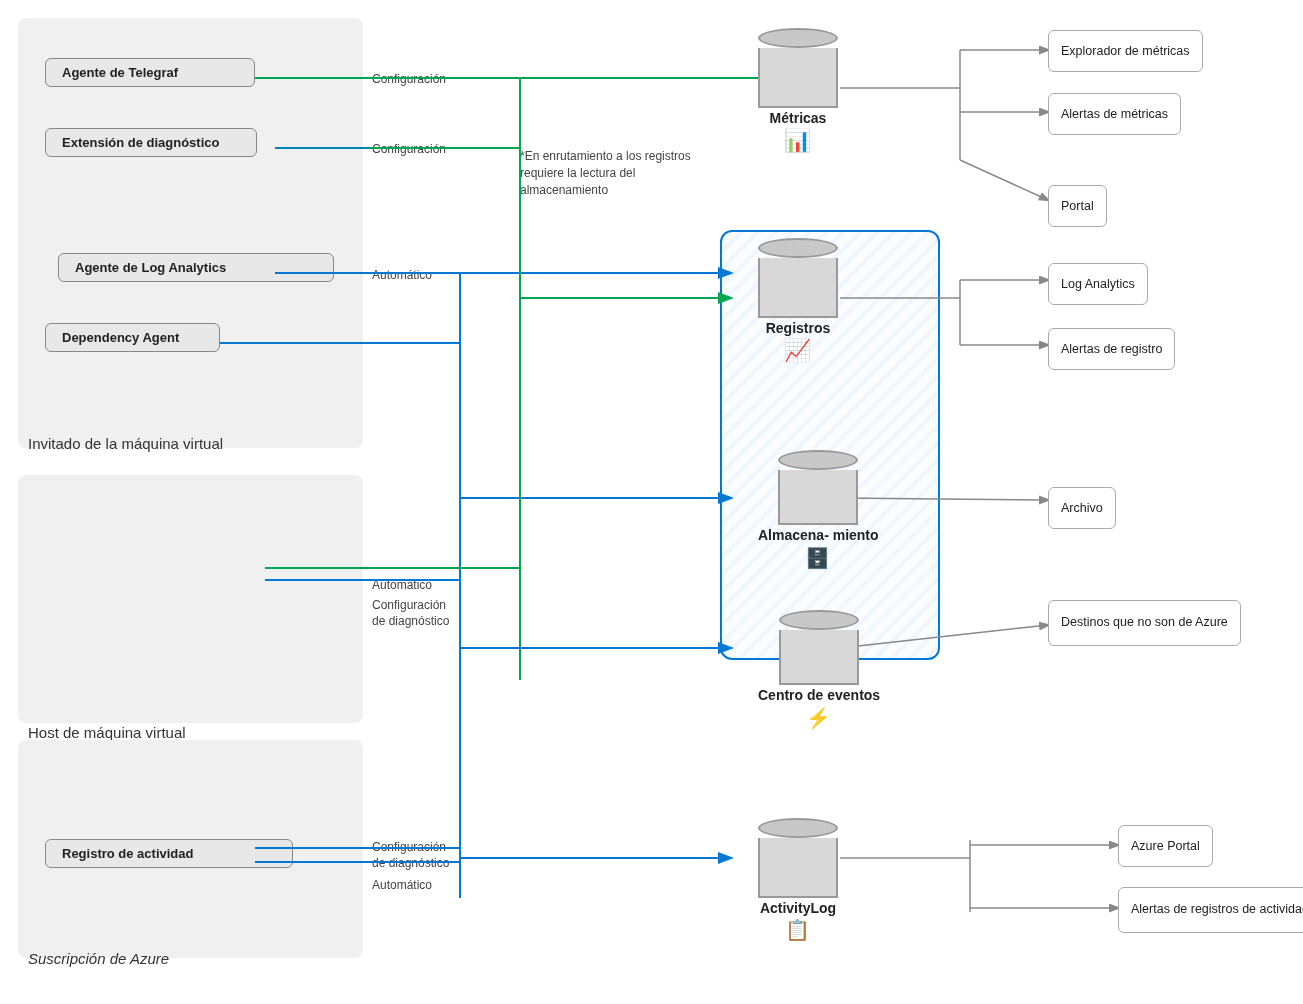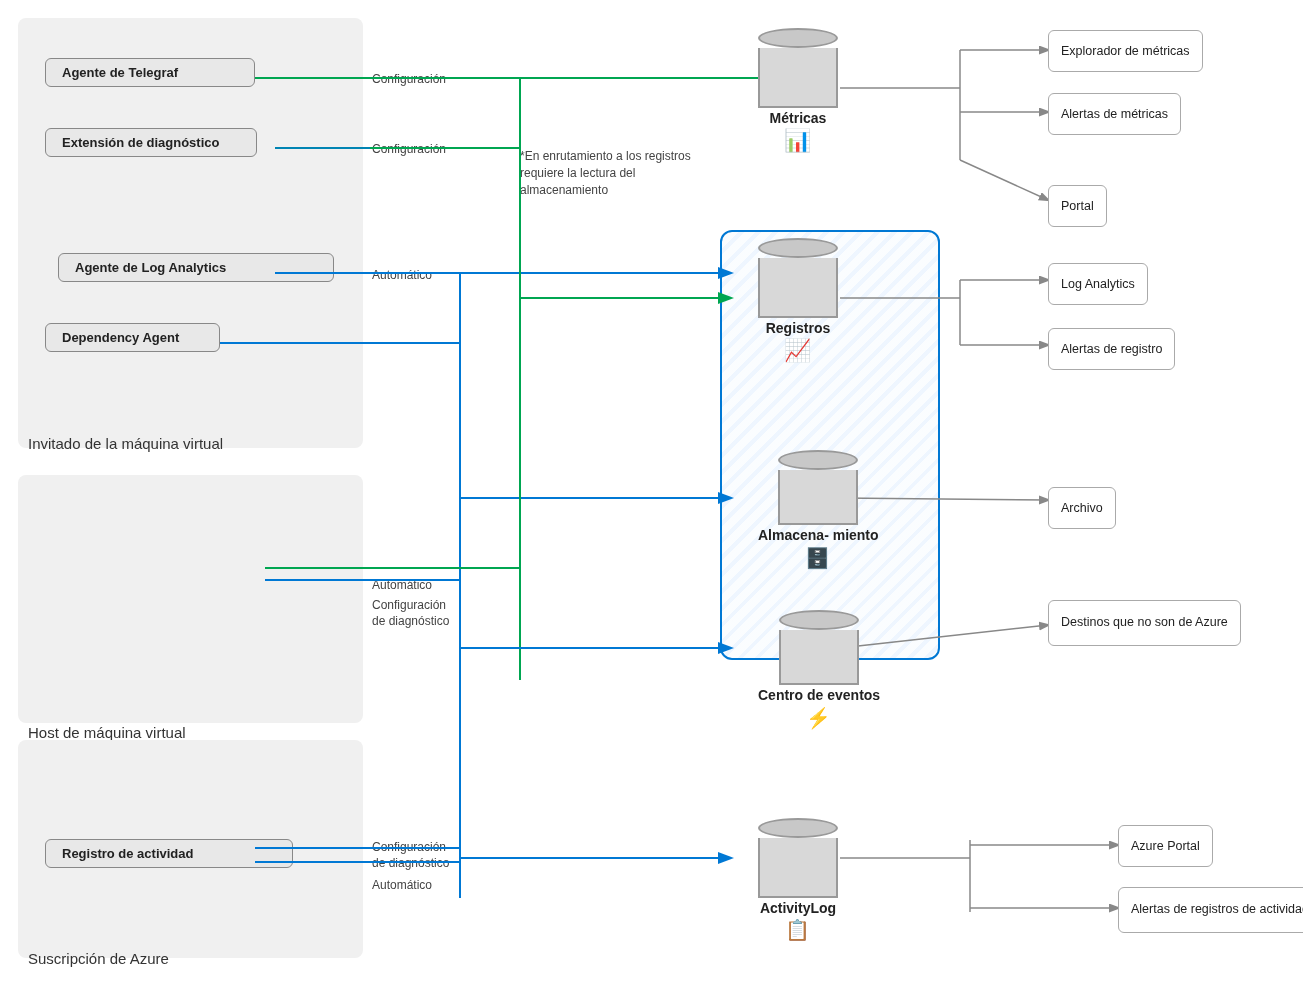--- a/index.html
+++ b/index.html
@@ -136,21 +136,21 @@
 
 <div class="diagram-container">
 
   <div class="section-panel" style="left:18px;top:18px;width:345px;height:430px;"></div>
   <div class="section-label" style="left:28px;top:435px;">Invitado de la máquina virtual</div>
 
   <div class="section-panel" style="left:18px;top:475px;width:345px;height:248px;"></div>
   <div class="section-label" style="left:28px;top:712px;margin-top:12px;">Host de máquina virtual</div>
 
   <div class="section-panel" style="left:18px;top:740px;width:345px;height:218px;"></div>
-  <div class="section-label" style="left:28px;top:950px;">Suscripción de Azure</div>
+  <div class="section-label" style="left:28px;top:950px;font-style:italic;">Suscripción de Azure</div>
 
   <div class="blue-dashed" style="left:720px;top:230px;width:220px;height:430px;"></div>
 
   <div class="agent-box" style="left:45px;top:58px;width:210px;">
     <span>Agente de Telegraf</span>
   </div>
   <div class="agent-box" style="left:45px;top:128px;width:212px;">
     <span>Extensión de diagnóstico</span>
   </div>
   <div class="agent-box" style="left:58px;top:253px;width:276px;">

